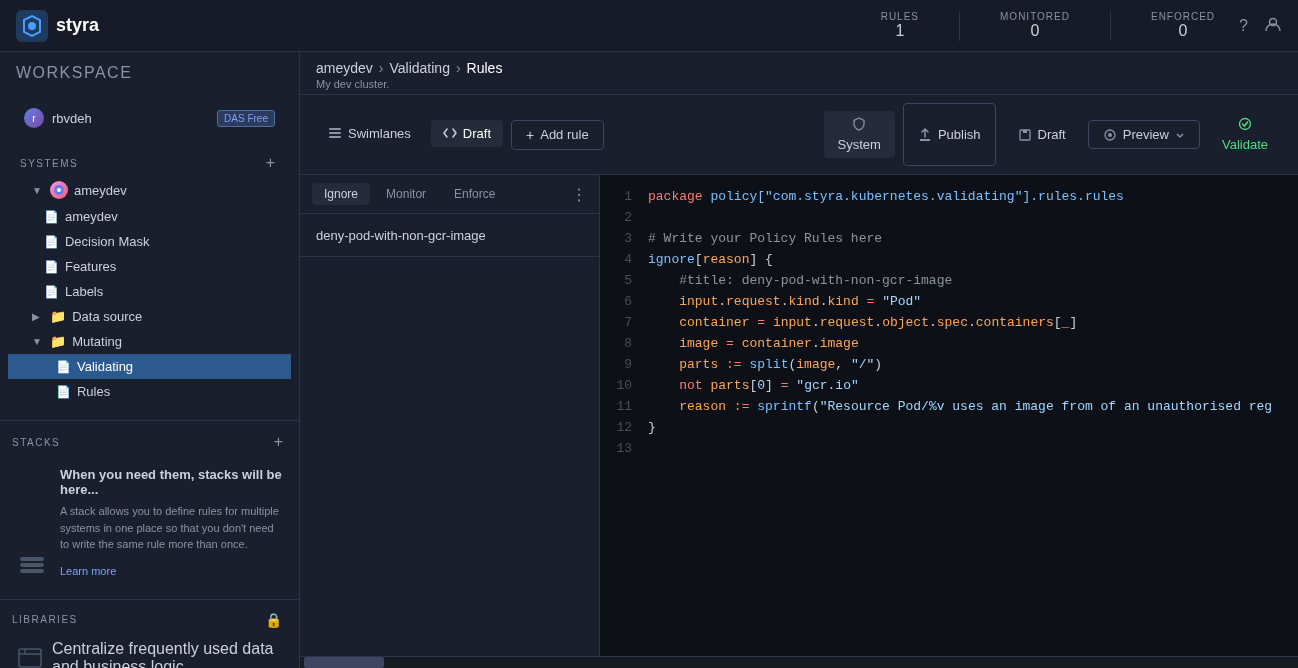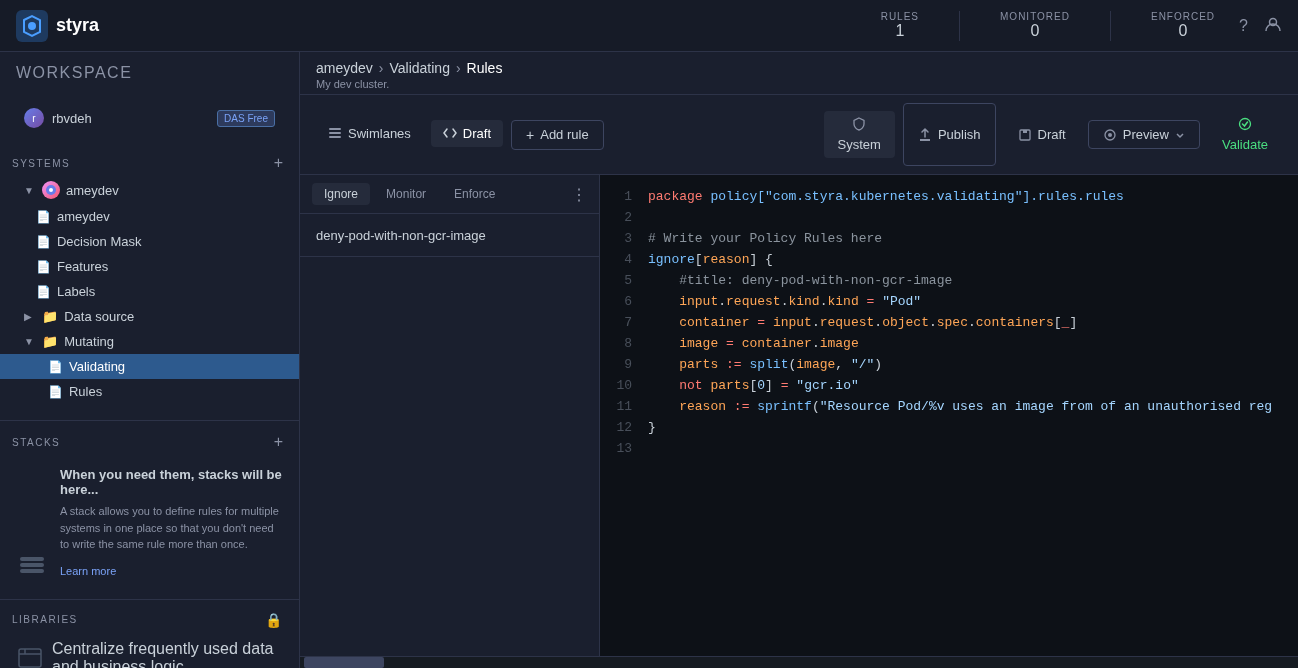--- a/index.html
+++ b/index.html
@@ -139,21 +139,21 @@
     .das-badge {
       background: #2d3a5c;
       color: #7aa2f7;
       font-size: 10px;
       padding: 2px 6px;
       border-radius: 3px;
       border: 1px solid #4a6fa5;
     }
 
     .systems-section {
-      padding: 8px 0;
+      padding: 8px 8px;
     }
     .systems-header {
       display: flex;
       align-items: center;
       justify-content: space-between;
       padding: 4px 16px 4px 12px;
     }
     .systems-label {
       font-size: 10px;
       letter-spacing: 1.5px;

